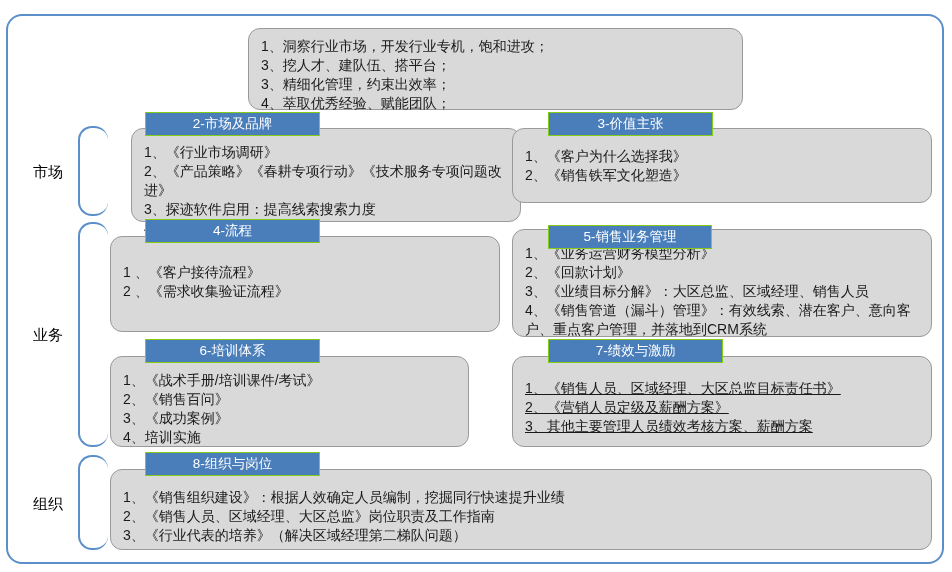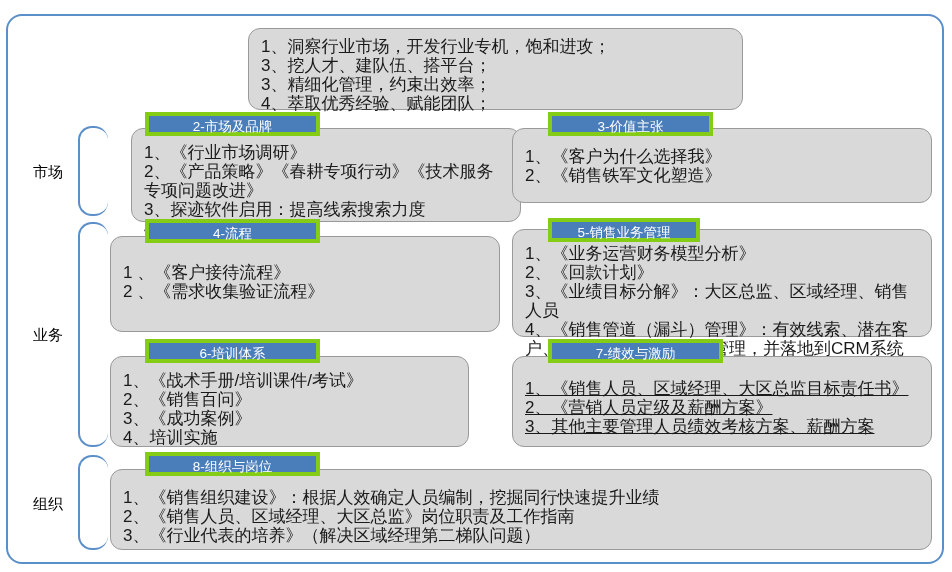--- a/index.html
+++ b/index.html
@@ -45,29 +45,29 @@
     box-sizing: border-box;
   }
   
   .box {
     position: absolute;
     background: #d9d9d9;
     border: 1px solid #9a9a9a;
     border-radius: 12px;
     box-sizing: border-box;
     padding: 8px 12px;
-    font-size: 17px;
+    font-size: 14px;
     line-height: 19px;
     color: #1a1a1a;
   }
   
   .ribbon {
     position: absolute;
     background: #4a7ebb;
-    border: 4px solid #84cc16;
+    border: 1px solid #84cc16;
     color: #ffffff;
     font-size: 13.5px;
     line-height: 22px;
     height: 24px;
     text-align: center;
     box-sizing: border-box;
     z-index: 5;
   }
   
   .cat-label {
@@ -141,21 +141,21 @@
   </div>
 
   <div class="ribbon" style="left:145px; top:219px; width:175px;">4-流程</div>
   <div class="box" style="left:110px; top:236px; width:390px; height:96px; padding-top:26px;">
     <ul>
       <li>1 、《客户接待流程》</li>
       <li>2 、《需求收集验证流程》</li>
     </ul>
   </div>
 
-  <div class="ribbon" style="left:548px; top:218px; width:152px;">5-销售业务管理</div>
+  <div class="ribbon" style="left:548px; top:225px; width:164px;">5-销售业务管理</div>
   <div class="box" style="left:512px; top:229px; width:420px; height:108px; padding-top:14px;">
     <ul>
       <li>1、《业务运营财务模型分析》</li>
       <li>2、《回款计划》</li>
       <li>3、《业绩目标分解》：大区总监、区域经理、销售人员</li>
       <li>4、《销售管道（漏斗）管理》：有效线索、潜在客户、意向客户、重点客户管理，并落地到CRM系统</li>
     </ul>
   </div>
 
   <div class="ribbon" style="left:145px; top:339px; width:175px;">6-培训体系</div>

